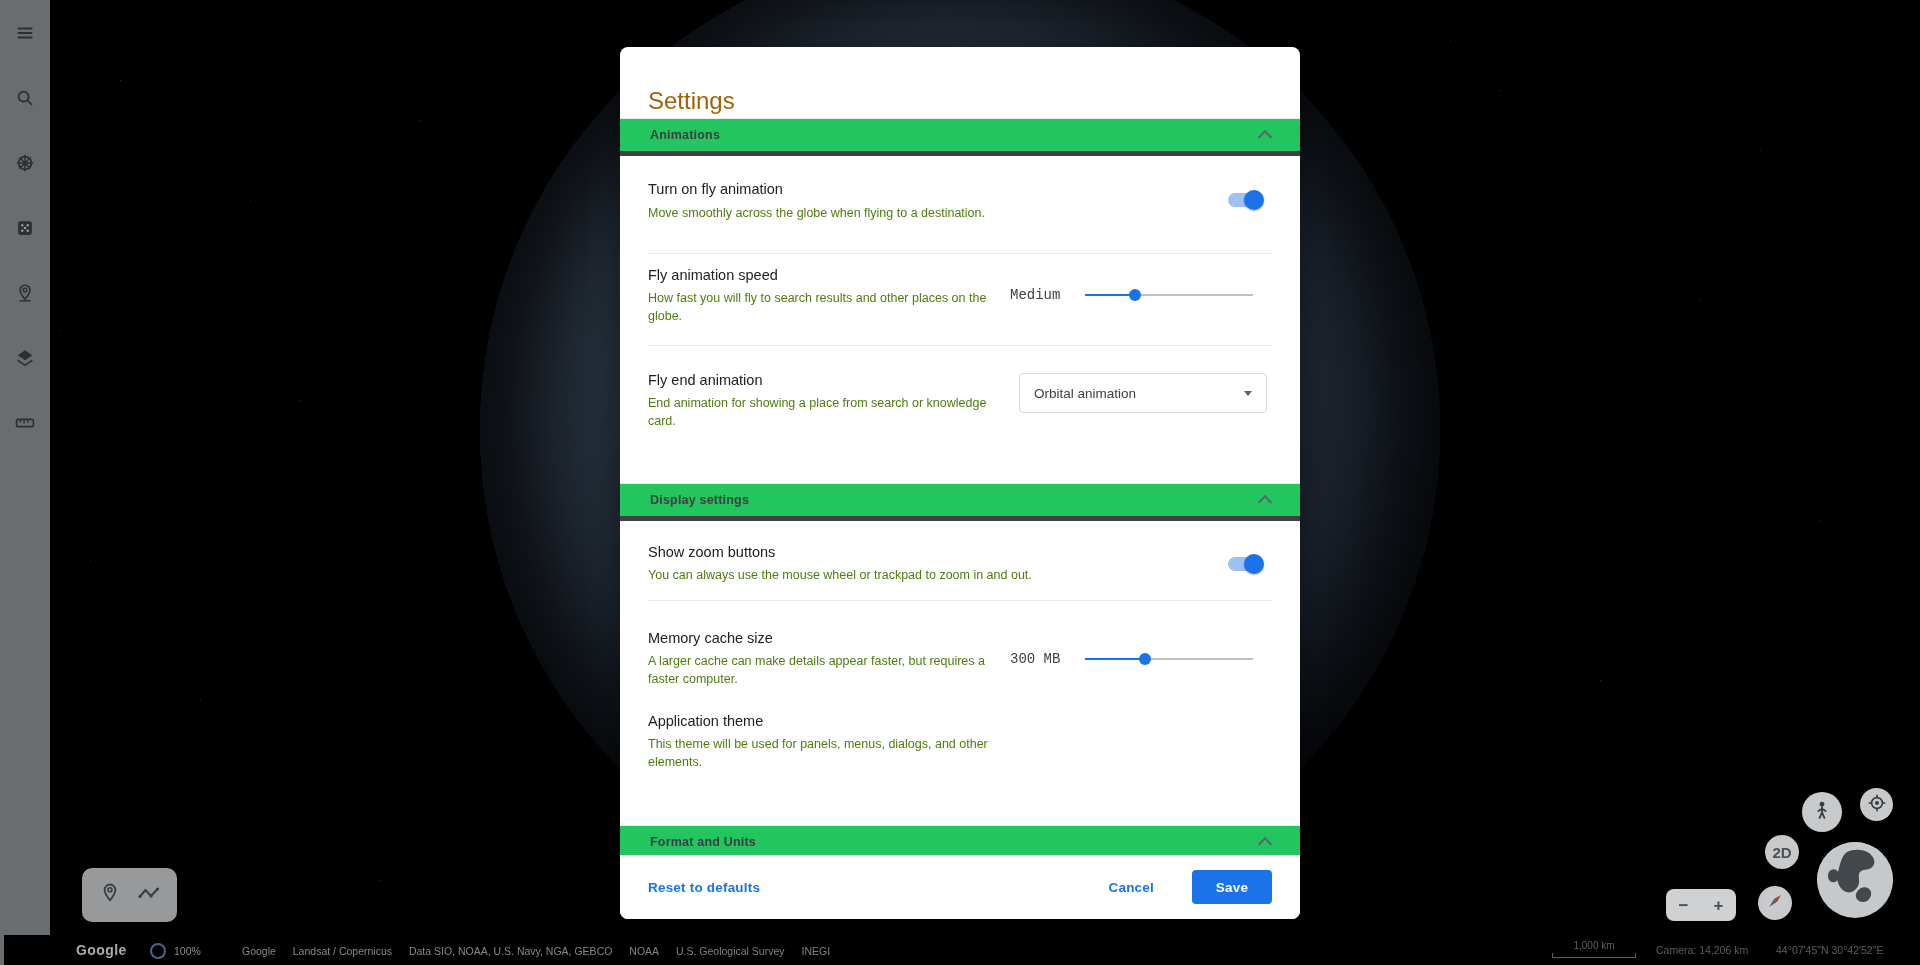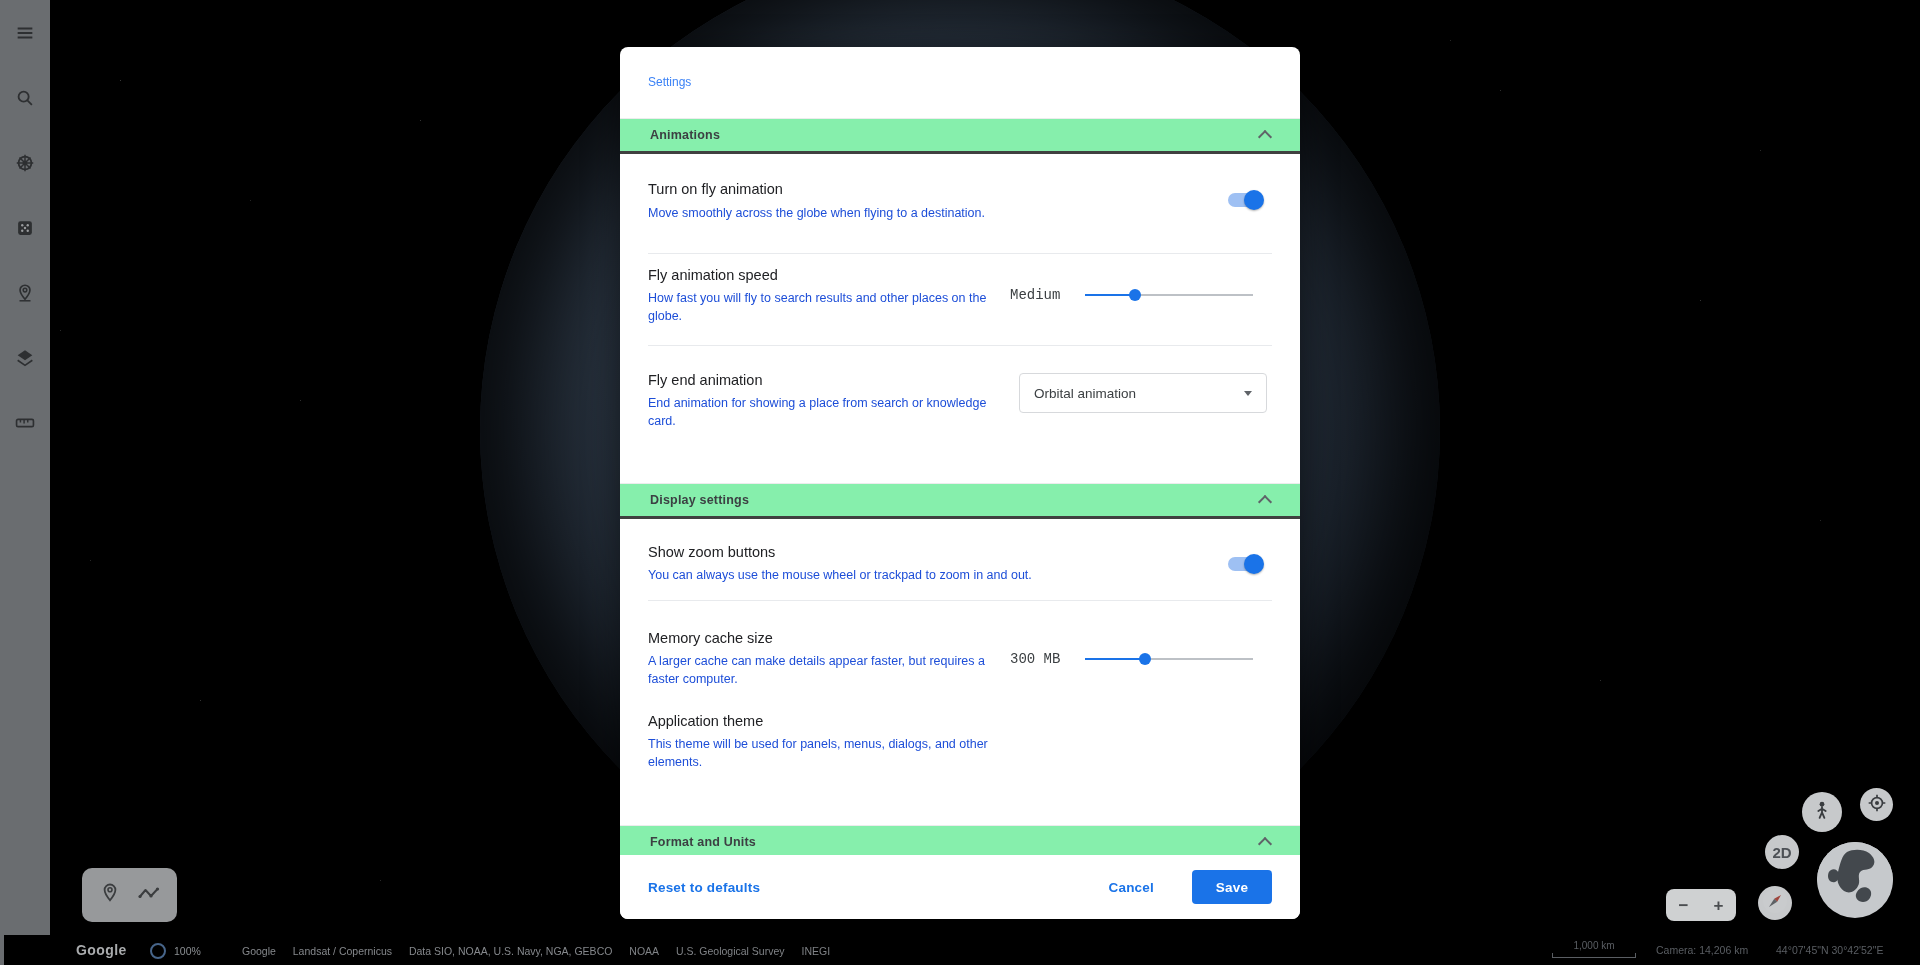--- a/index.html
+++ b/index.html
@@ -66,33 +66,33 @@
   .sb-attr span{margin-right:14px;}
   .sb-scale{position:absolute;left:1548px;top:5px;width:84px;text-align:center;font-size:10px;color:#5a5e63;}
   .sb-scale .bar{margin-top:2px;height:4px;border-left:1px solid #5a5e63;border-right:1px solid #5a5e63;border-bottom:1px solid #5a5e63;}
   .sb-cam{position:absolute;left:1652px;top:9px;font-size:10.5px;color:#5a5e63;white-space:nowrap;}
   .sb-coord{position:absolute;left:1772px;top:9px;font-size:10.5px;color:#5a5e63;white-space:nowrap;}
   
   .dialog{
     position:absolute;left:620px;top:47px;width:680px;height:872px;background:#fff;border-radius:8px;
     box-shadow:0 8px 34px rgba(0,0,0,.55);z-index:10;
   }
-  .dlg-title{position:absolute;left:28px;top:28px;font-size:12px;color:#3b82f6;}
+  .dlg-title{position:absolute;left:28px;top:40px;font-size:24px;color:#a16207;}
   .band{
-    position:absolute;left:0;width:100%;height:30px;background:#86efac;
-    border-top:1px solid #ececed;border-bottom:3px solid #404040;
+    position:absolute;left:0;width:100%;height:30px;background:#22c55e;
+    border-top:1px solid #ececed;border-bottom:5px solid #404040;
     display:flex;align-items:center;justify-content:space-between;
     padding:16px 30px;box-sizing:border-box;cursor:pointer;
   }
   .band-label{font-size:12.5px;font-weight:bold;color:#3c4043;letter-spacing:.2px;}
   .band-anim{top:71px}.band-display{top:436px}.band-format{top:778px}
   .chev{width:8px;height:8px;border-left:2px solid #5f6368;border-top:2px solid #5f6368;
     transform:rotate(45deg);margin-top:4px;}
   .row-title{position:absolute;left:28px;font-size:14.5px;color:#202124;}
-  .row-desc{position:absolute;left:28px;font-size:12.5px;color:#1d4ed8;line-height:18px;}
+  .row-desc{position:absolute;left:28px;font-size:12.5px;color:#4d7c0f;line-height:18px;}
   .w-wide{width:520px}.w-narrow{width:340px}
   .t1{top:134px}.d1{top:157px}
   .t2{top:220px}.d2{top:242px}
   .t3{top:325px}.d3{top:347px}
   .t4{top:497px}.d4{top:519px}
   .t5{top:583px}.d5{top:605px}
   .t6{top:666px}.d6{top:688px}
   .divider{position:absolute;left:28px;right:28px;height:1px;background:#e8eaed;}
   .dv1{top:206px}.dv2{top:298px}.dv3{top:553px}
   .toggle{position:absolute;width:34px;height:20px;cursor:pointer;}

